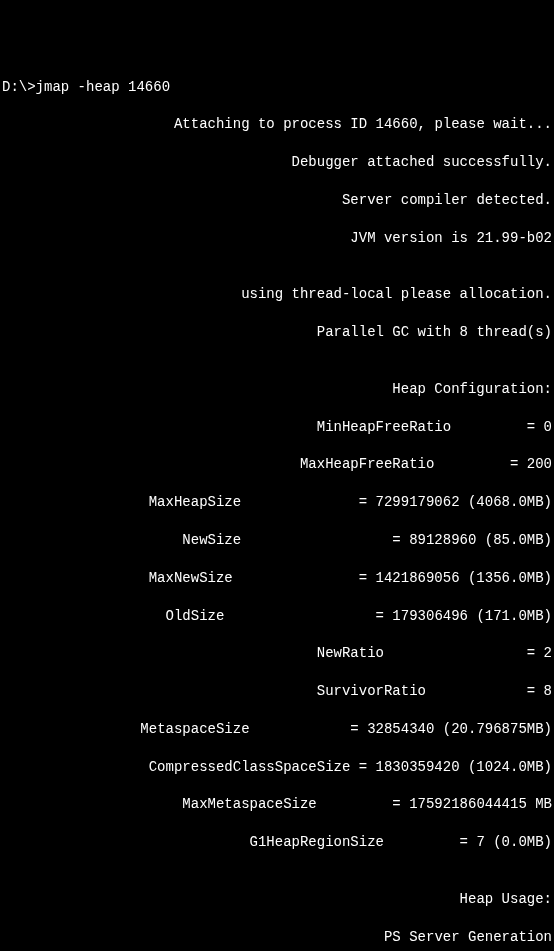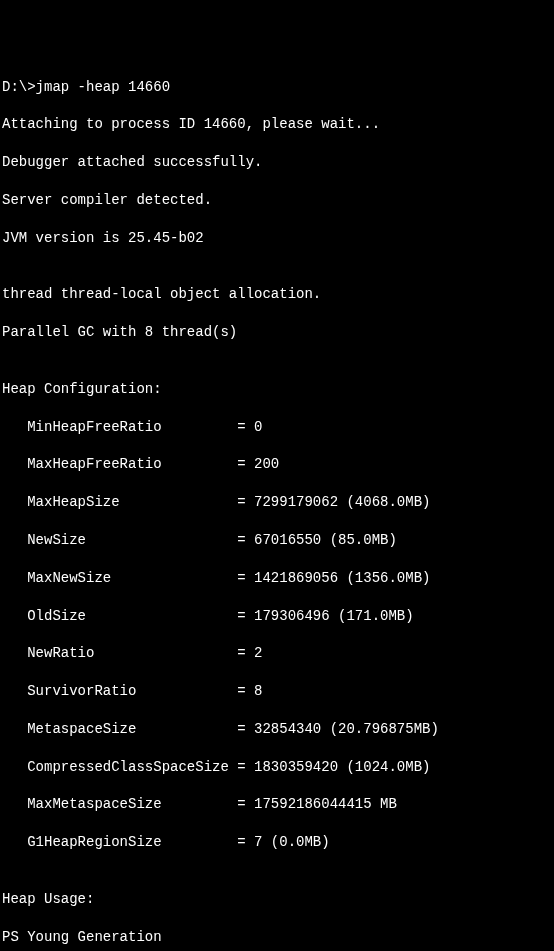--- a/index.html
+++ b/index.html
@@ -17,52 +17,53 @@
       white-space: pre;
       width: 554px;
       height: 951px;
       overflow: hidden;
     }
     .prompt-line {
       display: block;
     }
     .output-line {
       display: block;
+      text-align: right;
     }
   </style>
 </head>
 <body>
 
 
 
 <span class="prompt-line">D:\&gt;jmap -heap 14660</span>
 <span class="output-line">Attaching to process ID 14660, please wait...</span>
 <span class="output-line">Debugger attached successfully.</span>
 <span class="output-line">Server compiler detected.</span>
-<span class="output-line">JVM version is 25.45-b02</span>
+<span class="output-line">JVM version is 21.99-b02</span>
 <span class="output-line"></span>
-<span class="output-line">thread thread-local object allocation.</span>
+<span class="output-line">using thread-local please allocation.</span>
 <span class="output-line">Parallel GC with 8 thread(s)</span>
 <span class="output-line"></span>
 <span class="output-line">Heap Configuration:</span>
 <span class="output-line">   MinHeapFreeRatio         = 0</span>
 <span class="output-line">   MaxHeapFreeRatio         = 200</span>
 <span class="output-line">   MaxHeapSize              = 7299179062 (4068.0MB)</span>
-<span class="output-line">   NewSize                  = 67016550 (85.0MB)</span>
+<span class="output-line">   NewSize                  = 89128960 (85.0MB)</span>
 <span class="output-line">   MaxNewSize               = 1421869056 (1356.0MB)</span>
 <span class="output-line">   OldSize                  = 179306496 (171.0MB)</span>
 <span class="output-line">   NewRatio                 = 2</span>
 <span class="output-line">   SurvivorRatio            = 8</span>
 <span class="output-line">   MetaspaceSize            = 32854340 (20.796875MB)</span>
 <span class="output-line">   CompressedClassSpaceSize = 1830359420 (1024.0MB)</span>
 <span class="output-line">   MaxMetaspaceSize         = 17592186044415 MB</span>
 <span class="output-line">   G1HeapRegionSize         = 7 (0.0MB)</span>
 <span class="output-line"></span>
 <span class="output-line">Heap Usage:</span>
-<span class="output-line">PS Young Generation</span>
+<span class="output-line">PS Server Generation</span>
 
 
 
 
 
 
 
 
 
 

